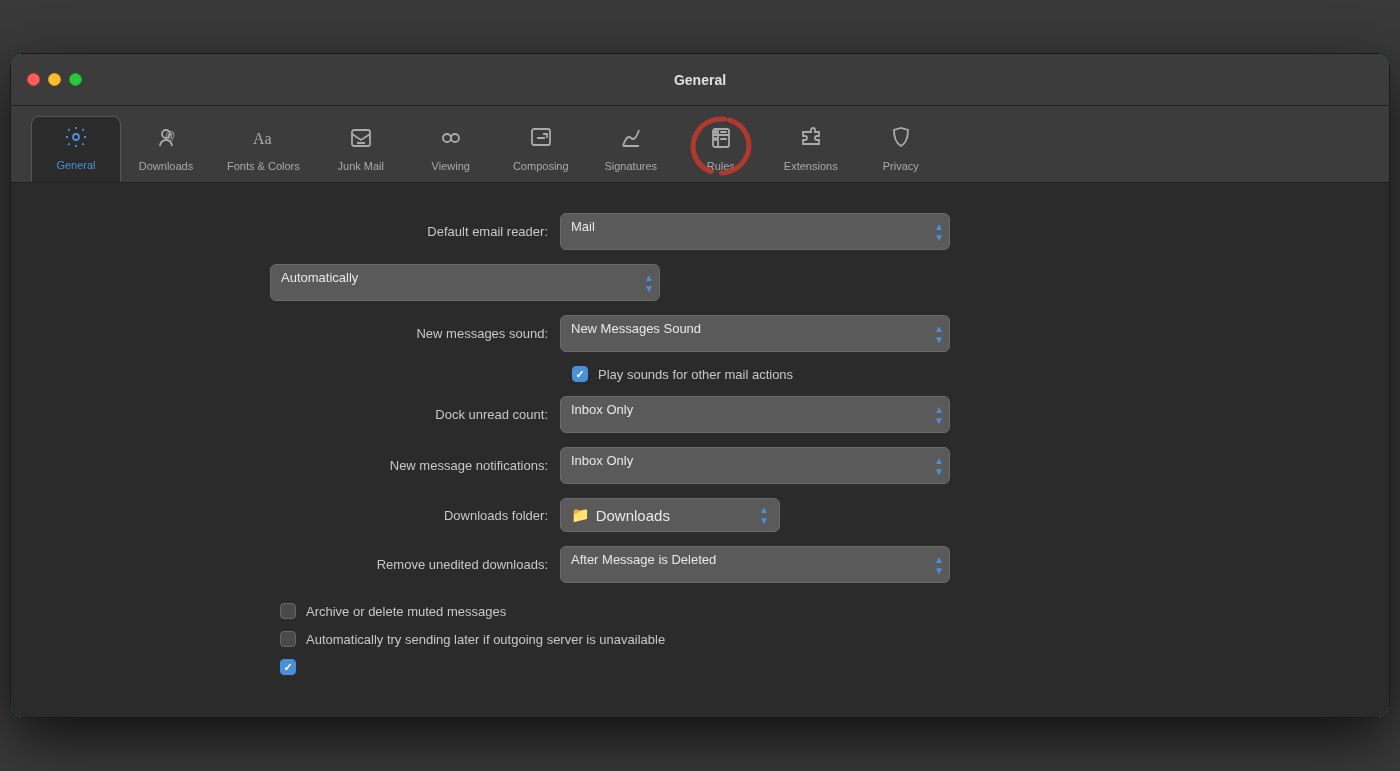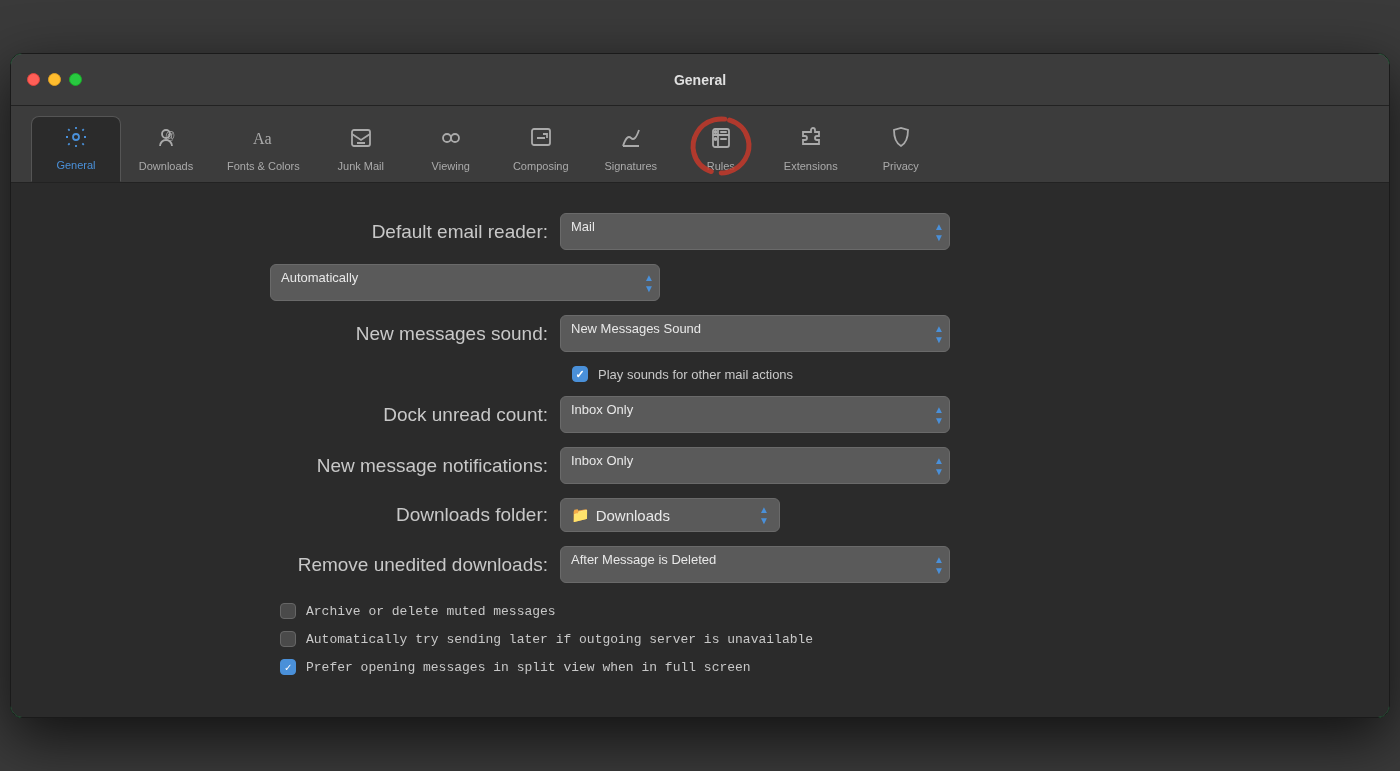--- a/index.html
+++ b/index.html
@@ -125,21 +125,21 @@
       display: flex;
       align-items: center;
       margin-bottom: 14px;
     }
 
     .form-label {
       text-align: right;
       width: 290px;
       min-width: 290px;
       color: #c8c8c8;
-      font-size: 19px;
+      font-size: 13px;
       padding-right: 12px;
     }
 
     .form-control {
       flex: 1;
     }
 
     .select-wrapper {
       position: relative;
       display: inline-block;
@@ -222,21 +222,20 @@
     }
 
     .bottom-checkboxes {
       margin-top: 20px;
       padding-left: 0;
     }
 
     .bottom-checkboxes .checkbox-row {
       padding-left: 10px;
       margin-bottom: 12px;
-      font-family: Liberation Mono, monospace;
     }
   </style>
 </head>
 <body>
 
 <div class="window">
 
   <div class="titlebar">
     <div class="traffic-lights">
       <div class="traffic-light close"></div>
@@ -478,21 +477,20 @@
           <span class="checkbox-label">Archive or delete muted messages</span>
         </div>
 
         <div class="checkbox-row">
           <div class="mac-checkbox"></div>
           <span class="checkbox-label">Automatically try sending later if outgoing server is unavailable</span>
         </div>
 
         <div class="checkbox-row">
           <div class="mac-checkbox checked"></div>
-          <span class="checkbox-label">Prefer opening messages in split view when in full screen</span>
         </div>
 
       </div>
 
     </div>
   </div>
 
 </div>
 
 </body></html>

